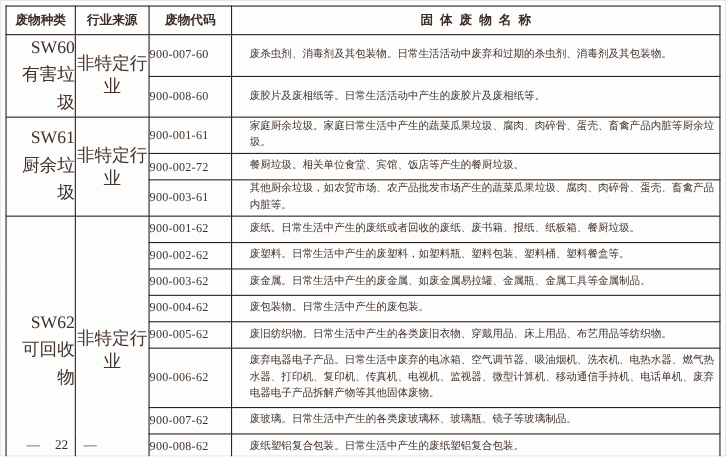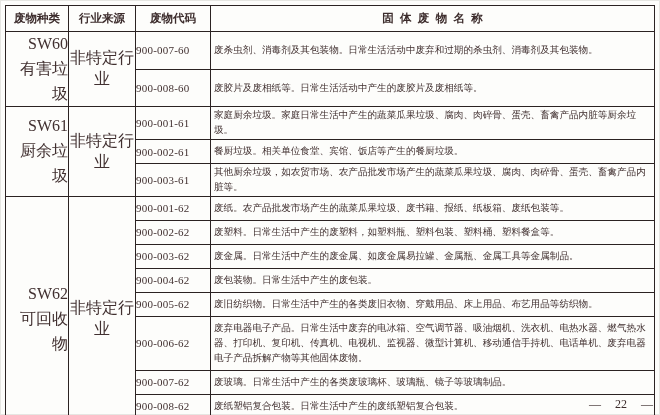--- a/index.html
+++ b/index.html
@@ -41,26 +41,26 @@
     text-align: right; font-size: 16px; line-height: 1.55;
   }
   td.ind {
     text-align: center; font-size: 16px;
   }
   td.code {
     text-align: left; font-size: 11px; letter-spacing: 0.02em;
   }
   td.name {
     font-size: 9.6px; line-height: 1.55;
-    padding: 1px 2px 1px 3px;
+    padding: 1px 2px 1px 16px;
     text-align: left;
   }
   .footer {
-    position: absolute; left: 4px; right: 0; top: 397px;
-    text-align: right; font-size: 12px; color: #3c2c2c;
+    position: absolute; left: 17px; right: 0; top: 397px;
+    text-align: left; font-size: 12px; color: #3c2c2c;
   }
   .footer span { margin: 0 7px; }
 </style>
 </head>
 <body>
 
 <div class="page">
 
   <table class="waste-table">
     <colgroup>
@@ -95,36 +95,36 @@
     <tr class="h-row">
       <td class="cat" rowspan="3">
         <div>SW61</div>
         <div>厨余垃圾</div>
       </td>
       <td class="ind" rowspan="3">非特定行业</td>
       <td class="code">900-001-61</td>
       <td class="name">家庭厨余垃圾。家庭日常生活中产生的蔬菜瓜果垃圾、腐肉、肉碎骨、蛋壳、畜禽产品内脏等厨余垃圾。</td>
     </tr>
     <tr class="h-row">
-      <td class="code">900-002-61</td>
+      <td class="code">900-002-72</td>
       <td class="name">餐厨垃圾。相关单位食堂、宾馆、饭店等产生的餐厨垃圾。</td>
     </tr>
     <tr class="h-row">
       <td class="code">900-003-61</td>
       <td class="name">其他厨余垃圾，如农贸市场、农产品批发市场产生的蔬菜瓜果垃圾、腐肉、肉碎骨、蛋壳、畜禽产品内脏等。</td>
     </tr>
 
     <tr class="h-row">
       <td class="cat" rowspan="9">
         <div>SW62</div>
         <div>可回收物</div>
       </td>
       <td class="ind" rowspan="9">非特定行业</td>
       <td class="code">900-001-62</td>
-      <td class="name">废纸。农产品批发市场产生的蔬菜瓜果垃圾、废书籍、报纸、纸板箱、废纸包装等。</td>
+      <td class="name">废纸。日常生活中产生的废纸或者回收的废纸、废书籍、报纸、纸板箱、餐厨垃圾。</td>
     </tr>
     <tr class="h-row">
       <td class="code">900-002-62</td>
       <td class="name">废塑料。日常生活中产生的废塑料，如塑料瓶、塑料包装、塑料桶、塑料餐盒等。</td>
     </tr>
     <tr class="h-row">
       <td class="code">900-003-62</td>
       <td class="name">废金属。日常生活中产生的废金属、如废金属易拉罐、金属瓶、金属工具等金属制品。</td>
     </tr>
     <tr class="h-row">

